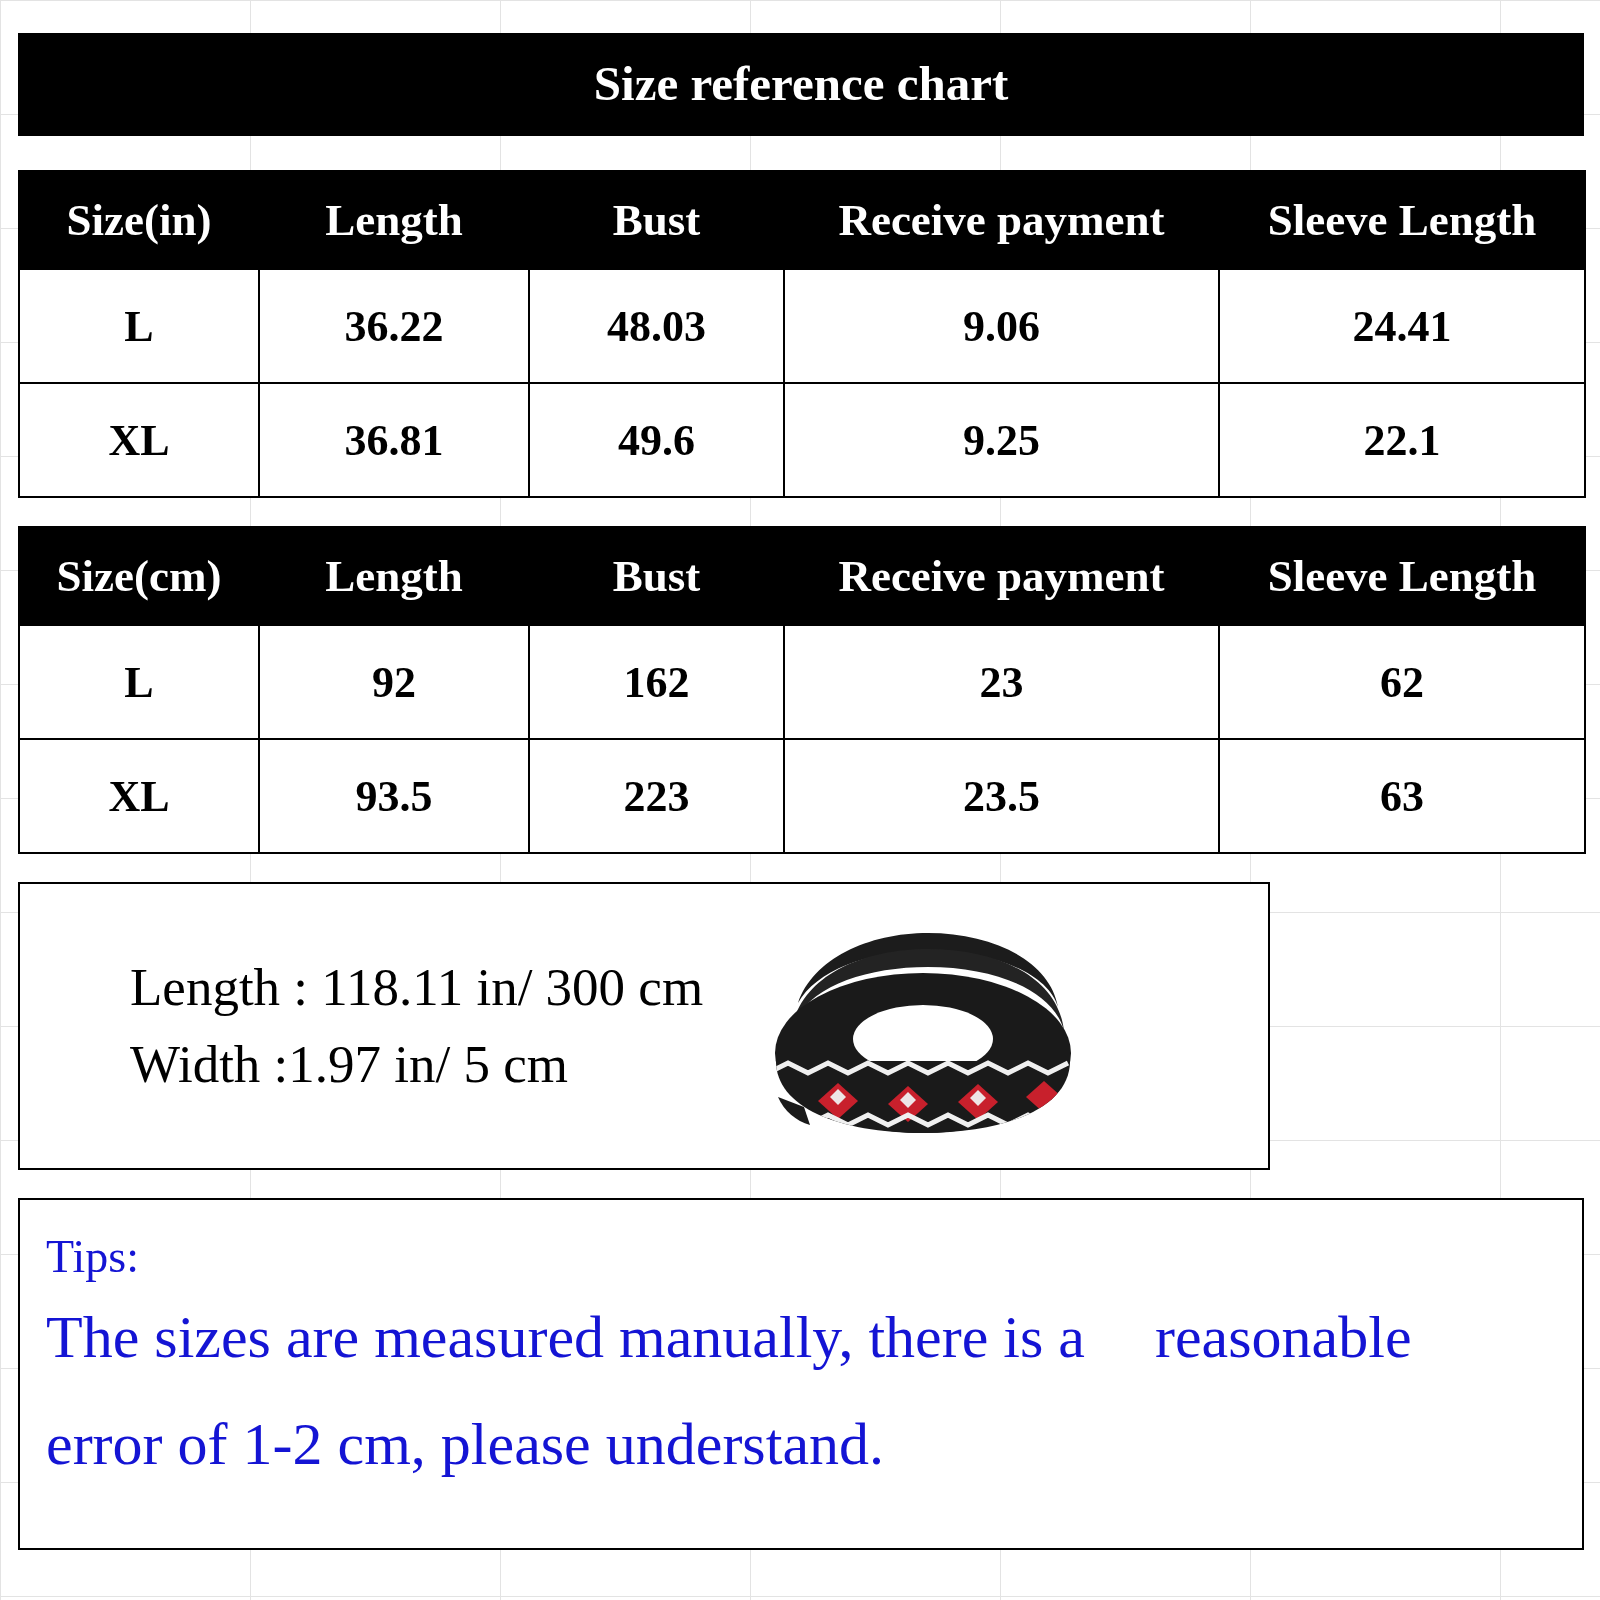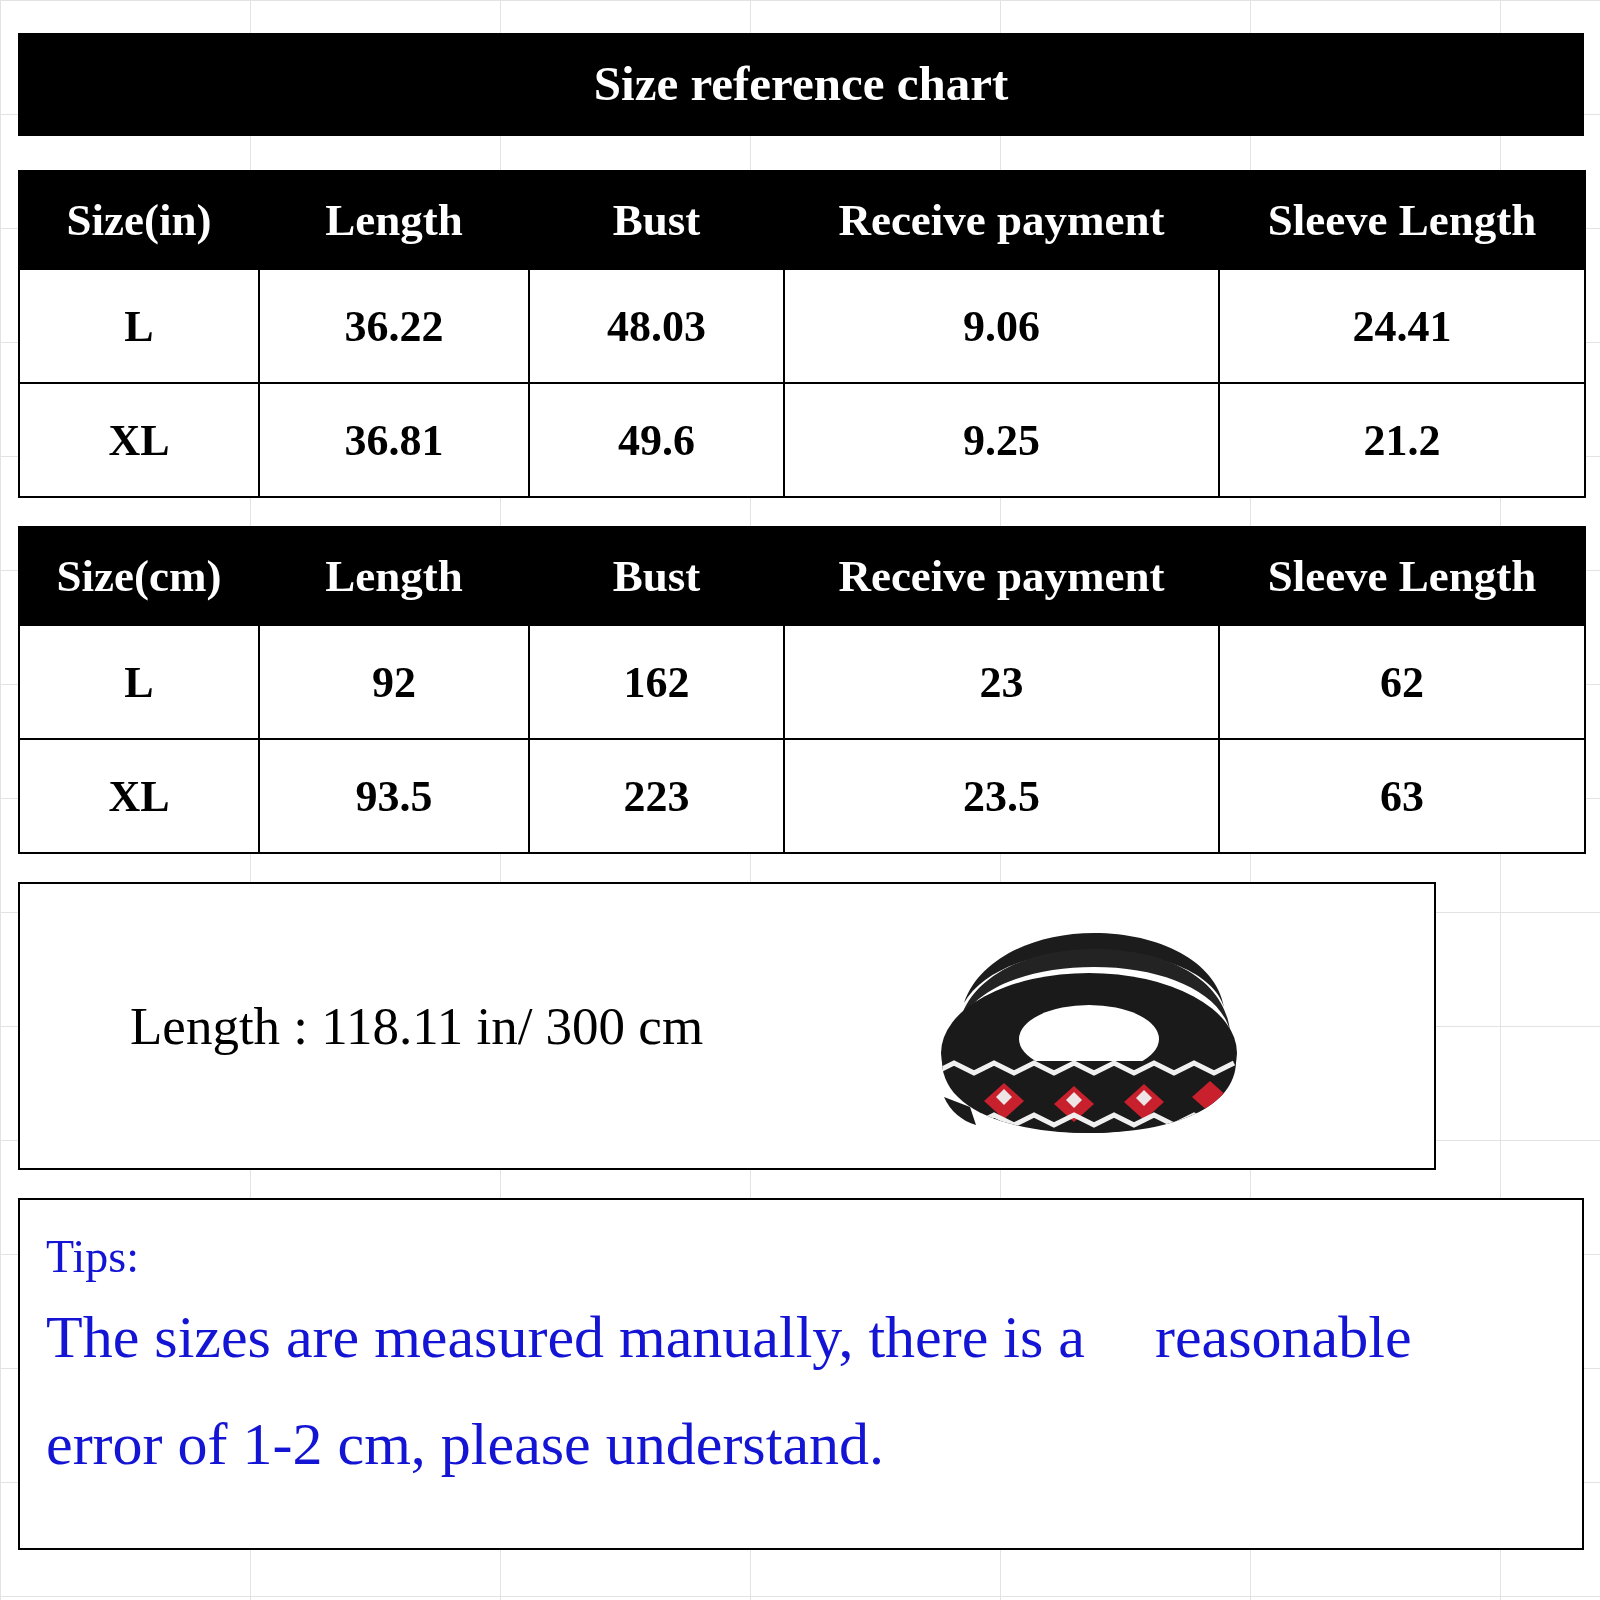--- a/index.html
+++ b/index.html
@@ -83,21 +83,21 @@
     font-weight: bold;
   }
   .col-size  { width: 240px; }
   .col-len   { width: 270px; }
   .col-bust  { width: 255px; }
   .col-recv  { width: 435px; }
   .col-sleeve{ width: 366px; }
 
   
   .dims-panel {
-    width: 1418px;
+    width: 1252px;
     box-sizing: border-box;
     border: 2px solid #000000;
     background: #ffffff;
     height: 288px;
     position: relative;
     display: flex;
     align-items: center;
   }
   .dims-text {
     padding-left: 110px;
@@ -172,21 +172,21 @@
         <td>36.22</td>
         <td>48.03</td>
         <td>9.06</td>
         <td>24.41</td>
       </tr>
       <tr>
         <td>XL</td>
         <td>36.81</td>
         <td>49.6</td>
         <td>9.25</td>
-        <td>21.2</td>
+        <td>22.1</td>
       </tr>
     </tbody>
   </table>
 
   <div class="gap-md"></div>
 
   <table class="size-table">
     <colgroup>
       <col class="col-size">
         <col class="col-len">
@@ -219,20 +219,21 @@
         <td>63</td>
       </tr>
     </tbody>
   </table>
 
   <div class="gap-md"></div>
 
   <div class="dims-panel">
     <div class="dims-text">
       <div class="dims-line">Length : 118.11 in/ 300 cm</div>
+      <div class="dims-line">Width :1.97 in/ 5 cm</div>
     </div>
 
     <div class="belt-wrap">
       <svg viewBox="0 0 330 230" width="330" height="230">
         <defs>
           <clipPath id="beltclip">
             <path d="M18,150 C18,95 80,58 165,58 C250,58 312,95 312,150 C312,196 250,222 165,222 C80,222 18,196 18,150 Z"></path>
           </clipPath>
         </defs>
 

